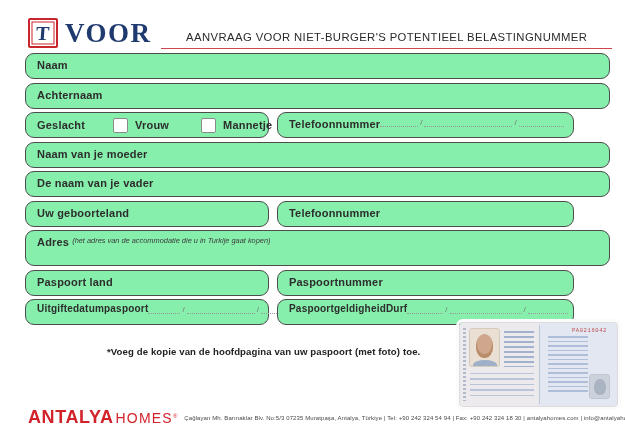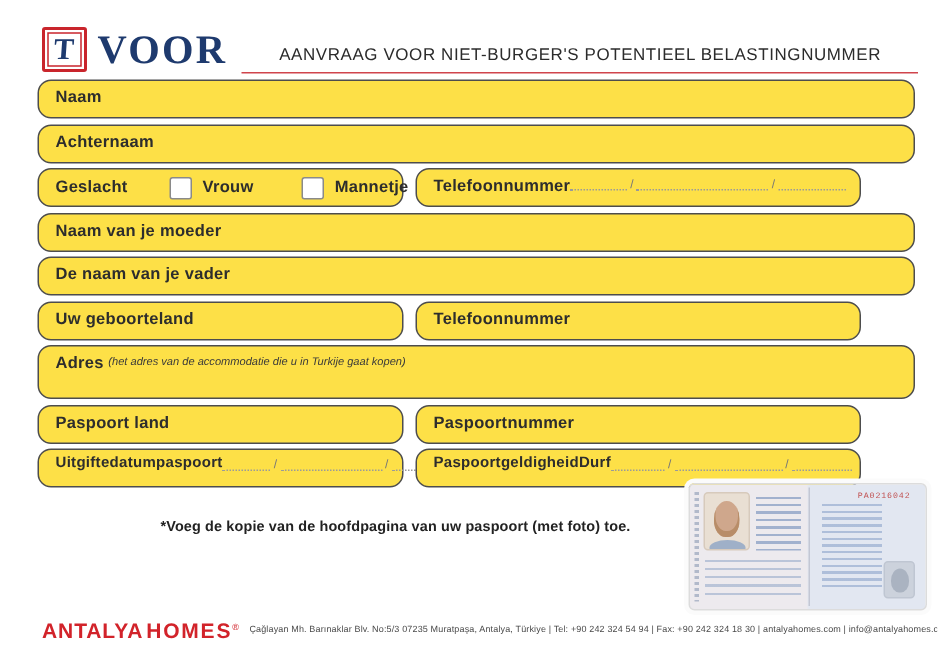--- a/index.html
+++ b/index.html
@@ -26,21 +26,21 @@
   }
   .title-wrap {
     flex:1; margin-left:10px; text-align:center;
     border-bottom:1.5px solid #d0454c; padding-bottom:5px;
   }
   .title { font-size:11.3px; font-weight:400; color:#2b2b2b; letter-spacing:0.4px; white-space:nowrap; }
   
   .form { position:absolute; left:25px; top:53px; width:585px; display:flex; flex-direction:column; gap:3.5px; }
   .frow { display:flex; gap:8px; }
   .fbox {
-    border:1.2px solid #4d4d4d; border-radius:9px; background:#fde047;
+    border:1.2px solid #4d4d4d; border-radius:9px; background:#86efac;
     min-height:26px; padding:5px 11px 4px 11px; display:flex; align-items:flex-start;
   }
   .fbox.full { width:100%; }
   .fbox.left { width:244px; }
   .fbox.right { width:297px; }
   .flabel { font-size:11px; font-weight:700; color:#2d2d2d; letter-spacing:0.2px; line-height:1.25; }
   .flabel.small { font-size:10px; }
   .hint { font-size:7.4px; font-style:italic; font-weight:400; color:#3a3a3a; margin-left:3px; }
   .adres-box { min-height:36px; }
   .sexrow { align-items:center; gap:0; }
@@ -101,22 +101,22 @@
     position:absolute; right:7px; bottom:7px; width:21px; height:25px;
     background:#ccd2dc; border-radius:3px; border:1px solid #bfc6d2;
   }
   .pp-ghost::after {
     content:""; position:absolute; left:4px; top:4px; width:12px; height:16px;
     background:#aab3c1; border-radius:50% 50% 45% 45%;
   }
   
   .footer { position:absolute; left:28px; right:8px; bottom:13px; display:flex; align-items:center; }
   .ah-logo { display:flex; align-items:baseline; white-space:nowrap; }
-  .ah-bold { color:#d2232a; font-weight:800; font-size:14px; letter-spacing:0.6px; }
-  .ah-light { color:#d2232a; font-weight:700; font-size:14px; letter-spacing:1.2px; margin-left:2px; }
+  .ah-bold { color:#d2232a; font-weight:800; font-size:18px; letter-spacing:0.6px; }
+  .ah-light { color:#d2232a; font-weight:400; font-size:14px; letter-spacing:1.2px; margin-left:2px; }
   .ah-reg { color:#d2232a; font-size:6px; vertical-align:top; position:relative; top:-5px; }
   .address { font-size:6px; color:#4a4a4a; margin-left:7px; white-space:nowrap; letter-spacing:0.1px; }
 </style>
 </head>
 <body>
 
 <div class="page">
 
   <div class="header">
     <div class="logo">

